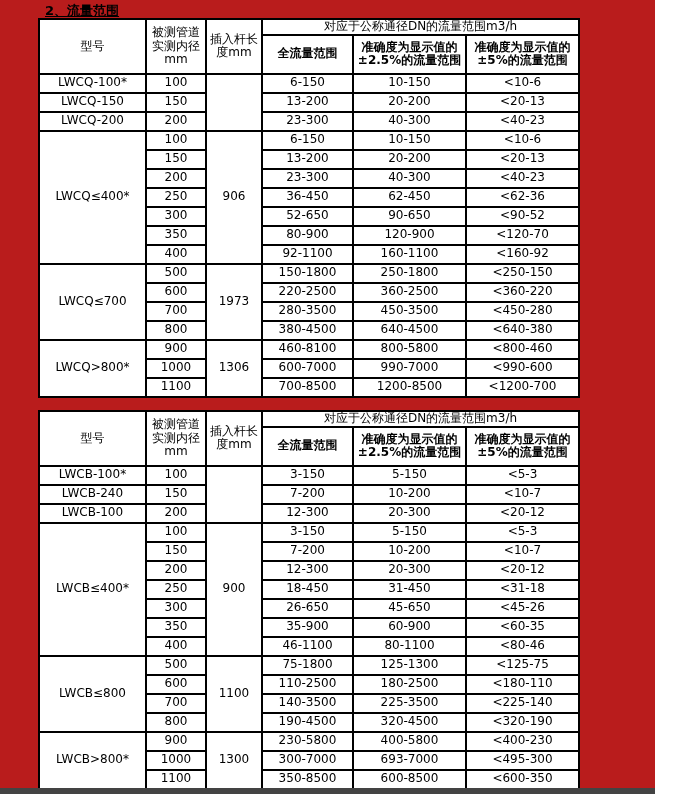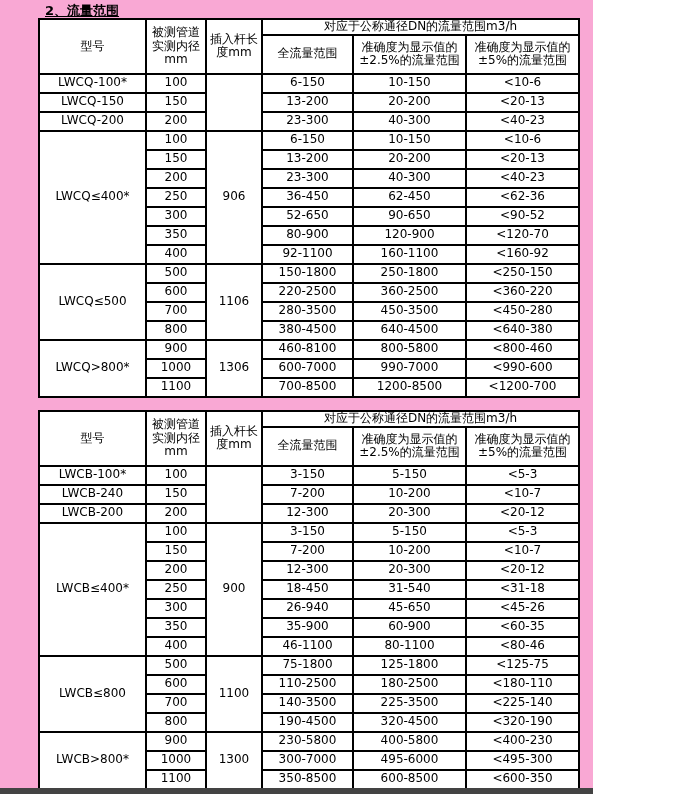--- a/index.html
+++ b/index.html
@@ -3,22 +3,22 @@
 <meta charset="utf-8">
 <style>
   html, body { margin: 0; padding: 0; }
   body {
     width: 695px; height: 794px;
     background: #ffffff;
     font-family: "DejaVu Sans", sans-serif;
   }
   .doc {
     position: relative;
-    width: 593px; height: 794px;
-    background: #f9a8d4;
+    width: 655px; height: 794px;
+    background: #b91c1c;
     overflow: hidden;
   }
   .doc-title {
     position: absolute;
     left: 45px; top: 2px;
     font-size: 13px;
     font-weight: bold;
     text-decoration: underline;
     color: #000000;
     white-space: nowrap;
@@ -34,21 +34,21 @@
   }
   table.flow td {
     border: 2px solid #000000;
     text-align: center;
     vertical-align: middle;
     padding: 0;
     overflow: hidden;
     line-height: 1.15;
   }
   tr.hrow1 { height: 15px; }
-  tr.hrow2 { height: 39px; }
+  tr.hrow2 { height: 39px; font-weight: bold; }
   tr.drow  { height: 19px; }
   td.acc-head {
     text-align: left;
     padding: 0 1px;
     line-height: 1.35;
   }
   td.wrap-head { line-height: 1.3; }
   .bottom-bar {
     position: absolute;
     left: 0; bottom: 0;
@@ -143,23 +143,23 @@
             <td>120-900</td>
             <td>&lt;120-70</td>
           </tr>
           <tr class="drow">
             <td>400</td>
             <td>92-1100</td>
             <td>160-1100</td>
             <td>&lt;160-92</td>
           </tr>
           <tr class="drow">
-            <td rowspan="4">LWCQ≤500</td>
+            <td rowspan="4">LWCQ≤700</td>
             <td>500</td>
-            <td rowspan="4">1106</td>
+            <td rowspan="4">1973</td>
             <td>150-1800</td>
             <td>250-1800</td>
             <td>&lt;250-150</td>
           </tr>
           <tr class="drow">
             <td>600</td>
             <td>220-2500</td>
             <td>360-2500</td>
             <td>&lt;360-220</td>
           </tr>
@@ -229,21 +229,21 @@
             <td>&lt;5-3</td>
           </tr>
           <tr class="drow">
             <td>LWCB-240</td>
             <td>150</td>
             <td>7-200</td>
             <td>10-200</td>
             <td>&lt;10-7</td>
           </tr>
           <tr class="drow">
-            <td>LWCB-200</td>
+            <td>LWCB-100</td>
             <td>200</td>
             <td>12-300</td>
             <td>20-300</td>
             <td>&lt;20-12</td>
           </tr>
           <tr class="drow">
             <td rowspan="7">LWCB≤400*</td>
             <td>100</td>
             <td rowspan="7">900</td>
             <td>3-150</td>
@@ -258,47 +258,47 @@
           </tr>
           <tr class="drow">
             <td>200</td>
             <td>12-300</td>
             <td>20-300</td>
             <td>&lt;20-12</td>
           </tr>
           <tr class="drow">
             <td>250</td>
             <td>18-450</td>
-            <td>31-540</td>
+            <td>31-450</td>
             <td>&lt;31-18</td>
           </tr>
           <tr class="drow">
             <td>300</td>
-            <td>26-940</td>
+            <td>26-650</td>
             <td>45-650</td>
             <td>&lt;45-26</td>
           </tr>
           <tr class="drow">
             <td>350</td>
             <td>35-900</td>
             <td>60-900</td>
             <td>&lt;60-35</td>
           </tr>
           <tr class="drow">
             <td>400</td>
             <td>46-1100</td>
             <td>80-1100</td>
             <td>&lt;80-46</td>
           </tr>
           <tr class="drow">
             <td rowspan="4">LWCB≤800</td>
             <td>500</td>
             <td rowspan="4">1100</td>
             <td>75-1800</td>
-            <td>125-1800</td>
+            <td>125-1300</td>
             <td>&lt;125-75</td>
           </tr>
           <tr class="drow">
             <td>600</td>
             <td>110-2500</td>
             <td>180-2500</td>
             <td>&lt;180-110</td>
           </tr>
           <tr class="drow">
             <td>700</td>
@@ -316,21 +316,21 @@
             <td rowspan="3">LWCB&gt;800*</td>
             <td>900</td>
             <td rowspan="3">1300</td>
             <td>230-5800</td>
             <td>400-5800</td>
             <td>&lt;400-230</td>
           </tr>
           <tr class="drow">
             <td>1000</td>
             <td>300-7000</td>
-            <td>495-6000</td>
+            <td>693-7000</td>
             <td>&lt;495-300</td>
           </tr>
           <tr class="drow">
             <td>1100</td>
             <td>350-8500</td>
             <td>600-8500</td>
             <td>&lt;600-350</td>
           </tr>
         </tbody>
       </table>

